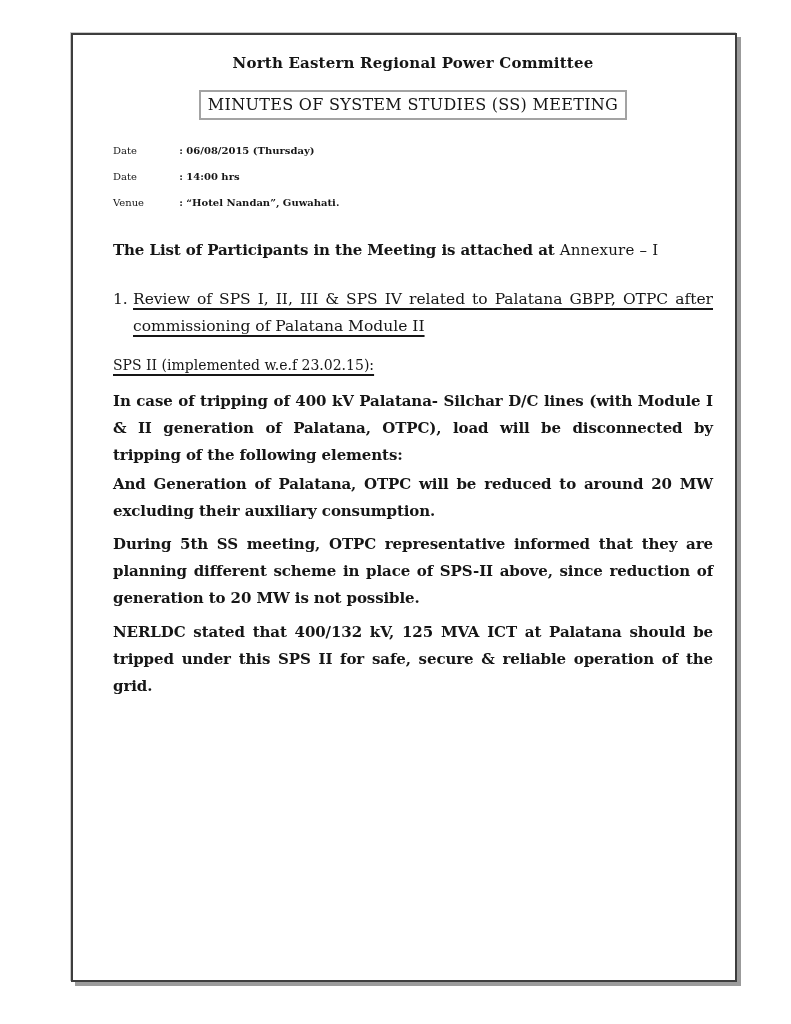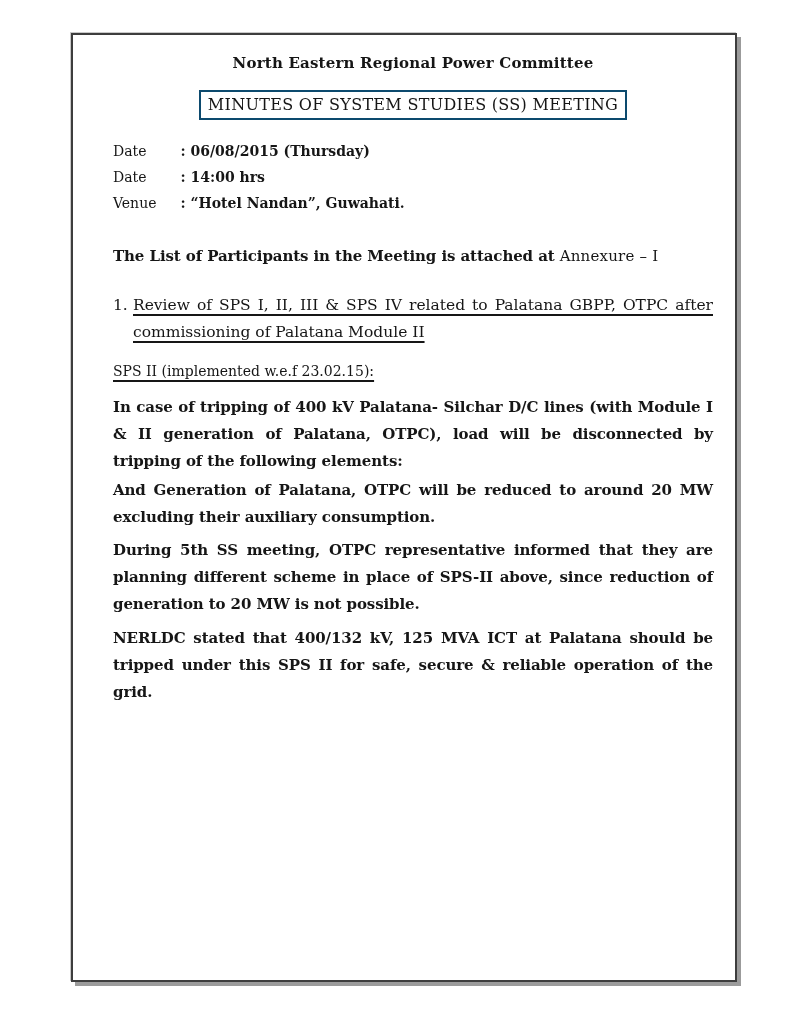--- a/index.html
+++ b/index.html
@@ -37,49 +37,49 @@
     font-size: 15px;
     line-height: 24px;
     letter-spacing: 0.2px;
   }
   .doc-title-wrap {
     text-align: center;
     margin-top: 15px;
   }
   .doc-title-box {
     display: inline-block;
-    border: 2px solid #0c4a6e;
+    border: 2px solid #a3a3a3;
     padding: 3px 7px 4px 7px;
     font-size: 16px;
     font-weight: normal;
     letter-spacing: 0.3px;
   }
   .meta {
     margin-top: 18px;
   }
   .meta-row {
     line-height: 26px;
-    font-size: 14px;
+    font-size: 10px;
   }
   .meta-label {
     display: inline-block;
     width: 63px;
     font-weight: normal;
   }
   .meta-value {
     font-weight: bold;
   }
   .para {
     font-size: 15px;
     line-height: 27px;
     text-align: justify;
     font-weight: bold;
     letter-spacing: -0.1px;
   }
-  .participants { margin-top: 27px; }
+  .participants { margin-top: 21px; }
   .regular { font-weight: normal; letter-spacing: 0.2px; }
   .intro { margin-top: 14px; }
   .section-heading {
     display: flex;
     margin-top: 22px;
     font-size: 15.5px;
     line-height: 27px;
     font-weight: normal;
   }
   .section-number {

